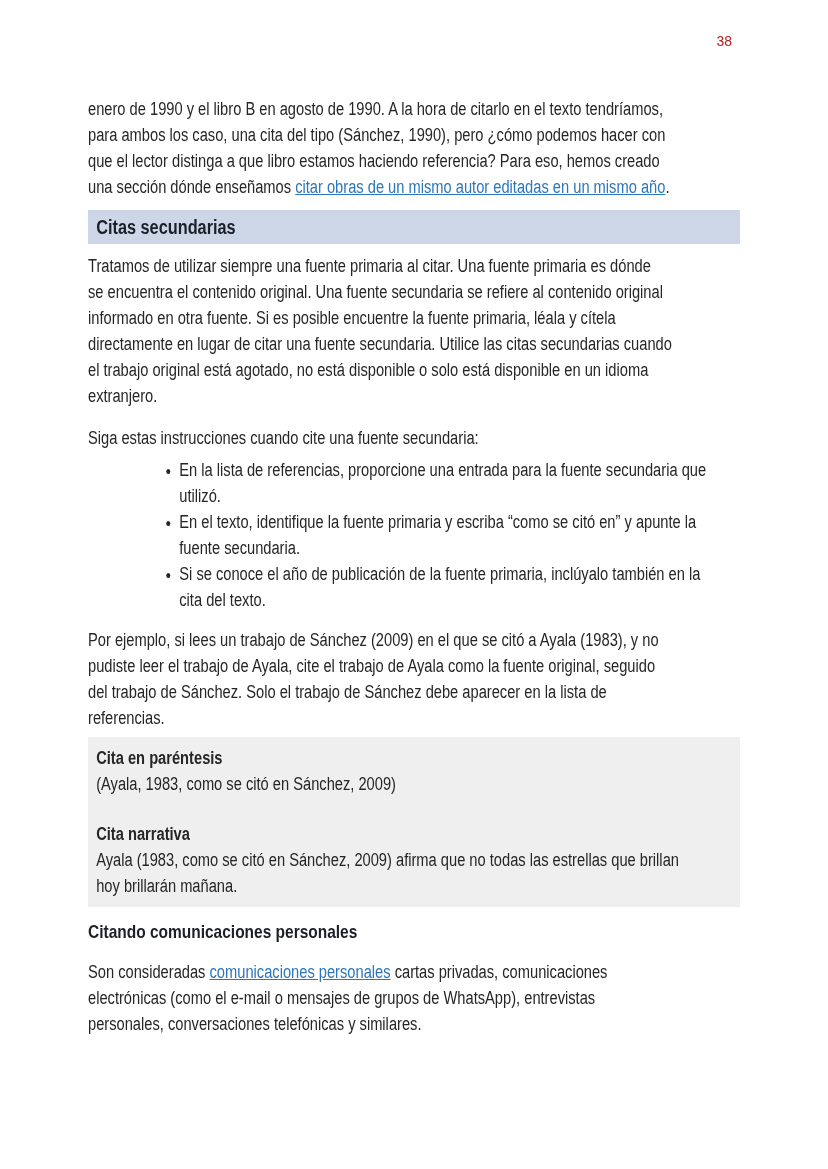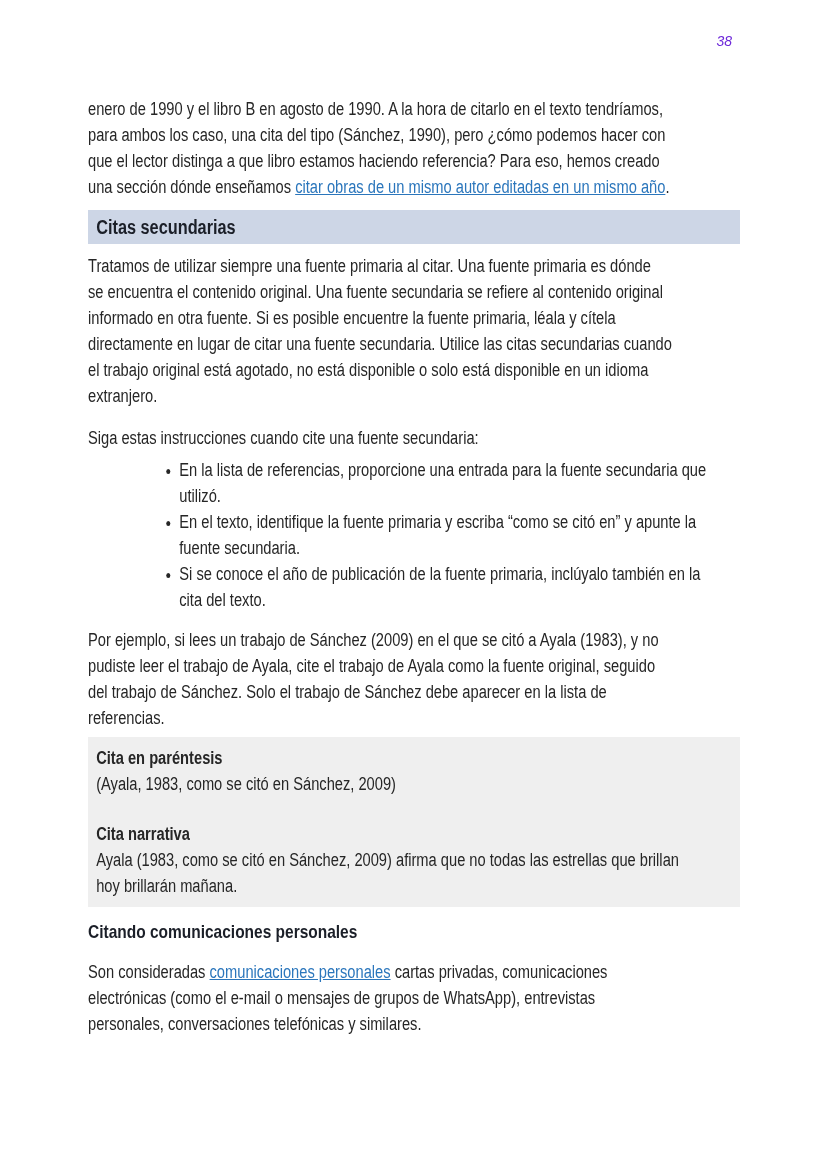--- a/index.html
+++ b/index.html
@@ -13,22 +13,21 @@
     position: relative;
     overflow: hidden;
     font-family: "Liberation Sans", sans-serif;
     color: #262626;
   }
   .page-number {
     position: absolute;
     top: 33px;
     right: 96px;
     font-size: 14px;
-    color: #6d28d9;
-    font-style: italic;
+    color: #b91c1c;
   }
   
   .content {
     position: absolute;
     left: 88px;
     top: 96px;
     width: 800px;
     transform: scaleX(0.815);
     transform-origin: 0 0;
     font-size: 18px;

